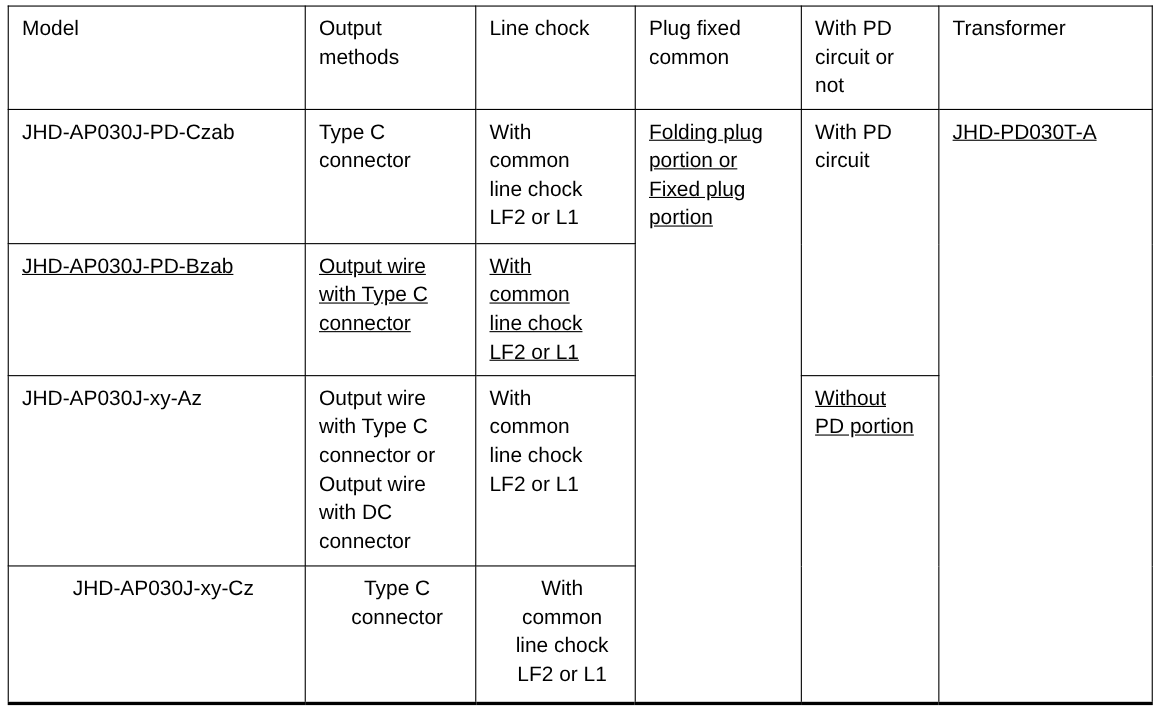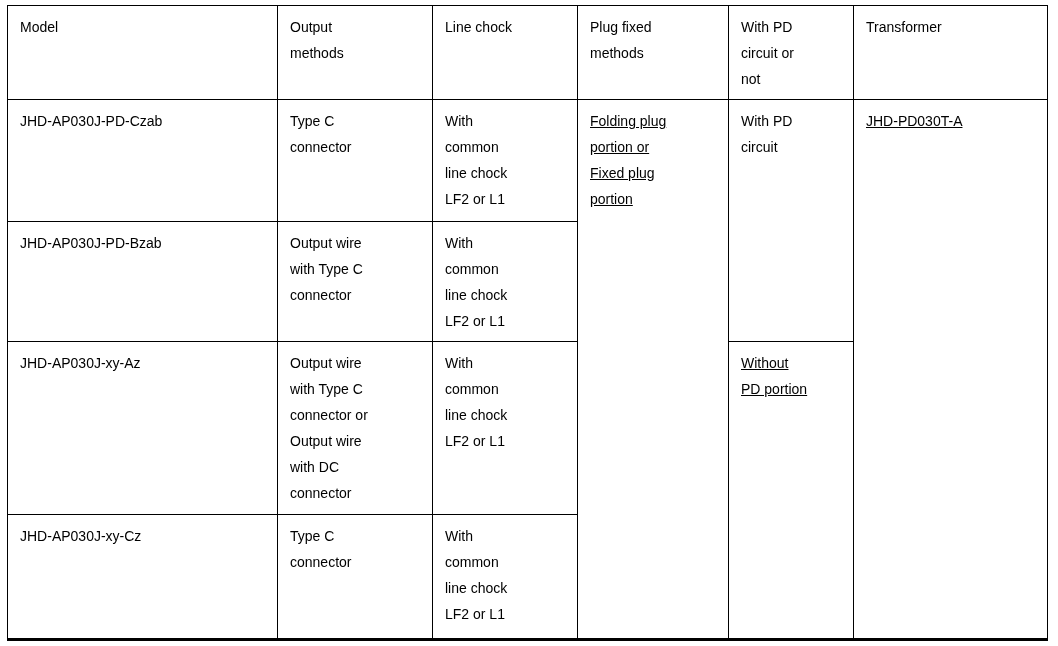--- a/index.html
+++ b/index.html
@@ -31,21 +31,21 @@
     width: 1040px;
     border-collapse: collapse;
     table-layout: fixed;
     background: #ffffff;
   }
 
   .spec-table td {
     border: 1px solid #000000;
     vertical-align: top;
     padding: 8px 0 0 12px;
-    font-size: 14px;
+    font-size: 19px;
     line-height: 26px;
     font-family: "Liberation Sans", sans-serif;
     color: #000000;
     white-space: pre-line;
     word-break: normal;
     overflow: hidden;
   }
 
   
   .spec-table tr.row-last > td {
@@ -60,23 +60,23 @@
   col.c-model       { width: 270px; }
   col.c-output      { width: 155px; }
   col.c-chock       { width: 145px; }
   col.c-plug        { width: 151px; }
   col.c-pd          { width: 125px; }
   col.c-transformer { width: 194px; }
 
   
   tr.row-header { height: 94px; }
   tr.row-1      { height: 122px; }
-  tr.row-2      { height: 120px; }
+  tr.row-2      { height: 120px; text-decoration: underline; }
   tr.row-3      { height: 173px; }
-  tr.row-4      { height: 125px; }
+  tr.row-4      { height: 125px; text-align: center; }
 </style>
 </head>
 <body>
 
 <div class="page">
 
   <table class="spec-table">
     <colgroup>
       <col class="c-model">
       <col class="c-output">
@@ -86,21 +86,21 @@
       <col class="c-transformer">
     </colgroup>
 
     <tbody>
       <tr class="row-header">
         <td>Model</td>
         <td>Output
 methods</td>
         <td>Line chock</td>
         <td>Plug fixed
-methods</td>
+common</td>
         <td>With PD
 circuit or
 not</td>
         <td>Transformer</td>
       </tr>
 
       <tr class="row-1">
         <td>JHD-AP030J-PD-Czab</td>
         <td>Type C
 connector</td>

